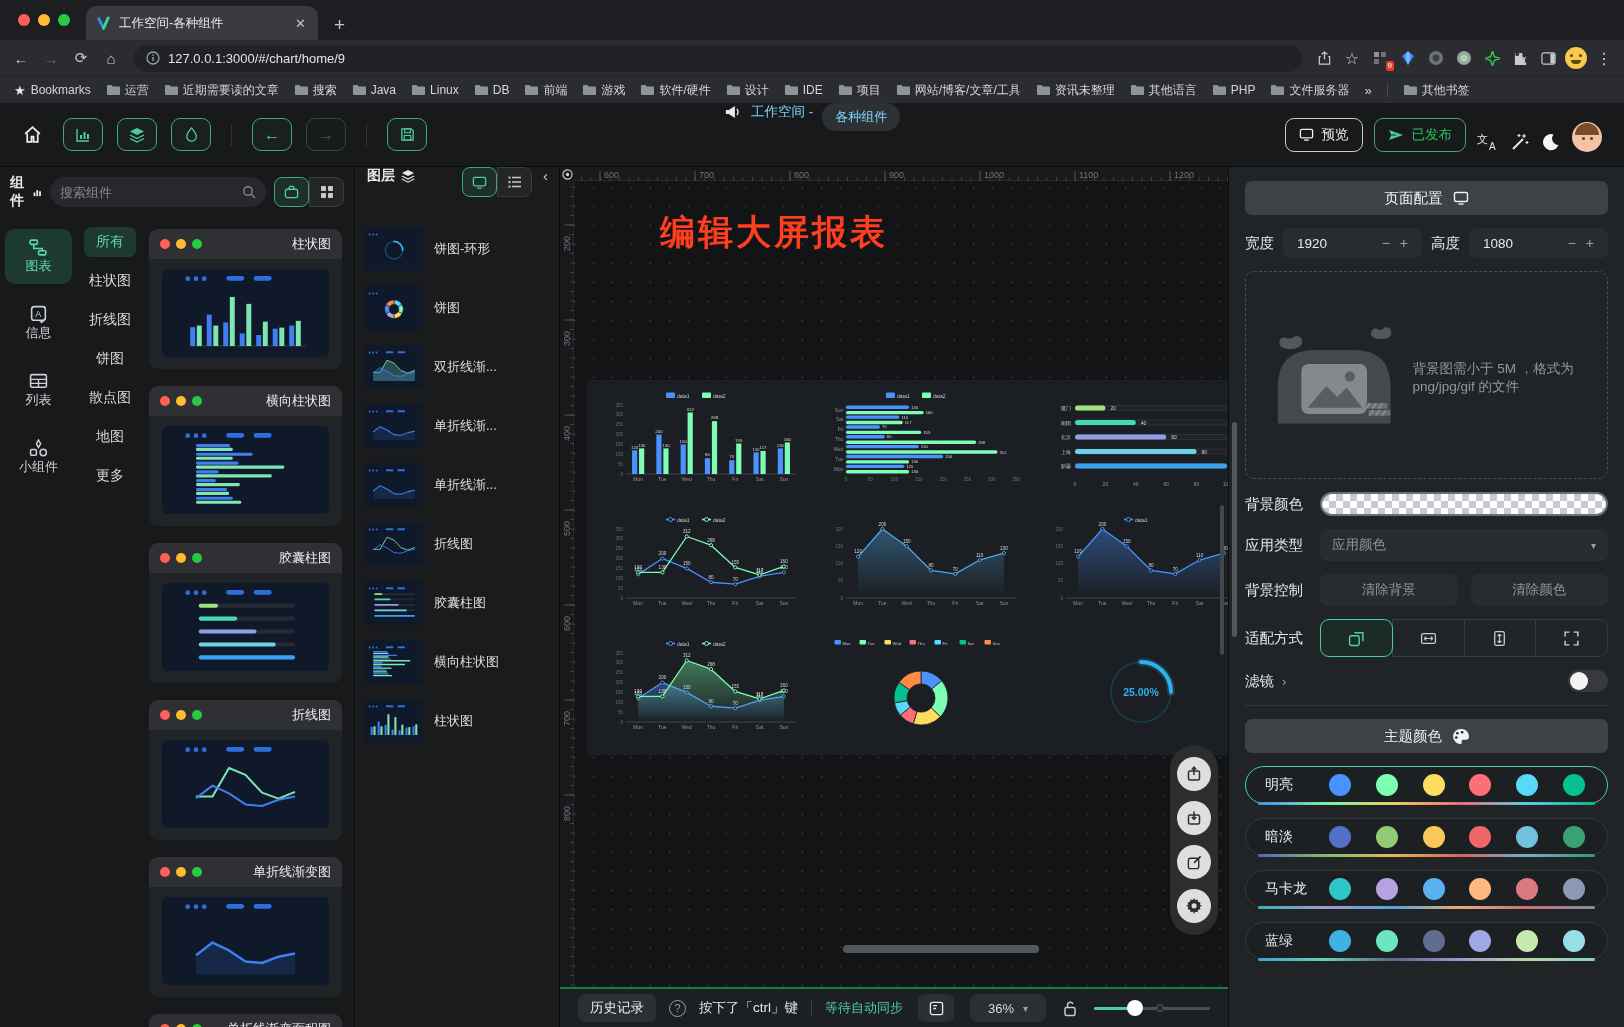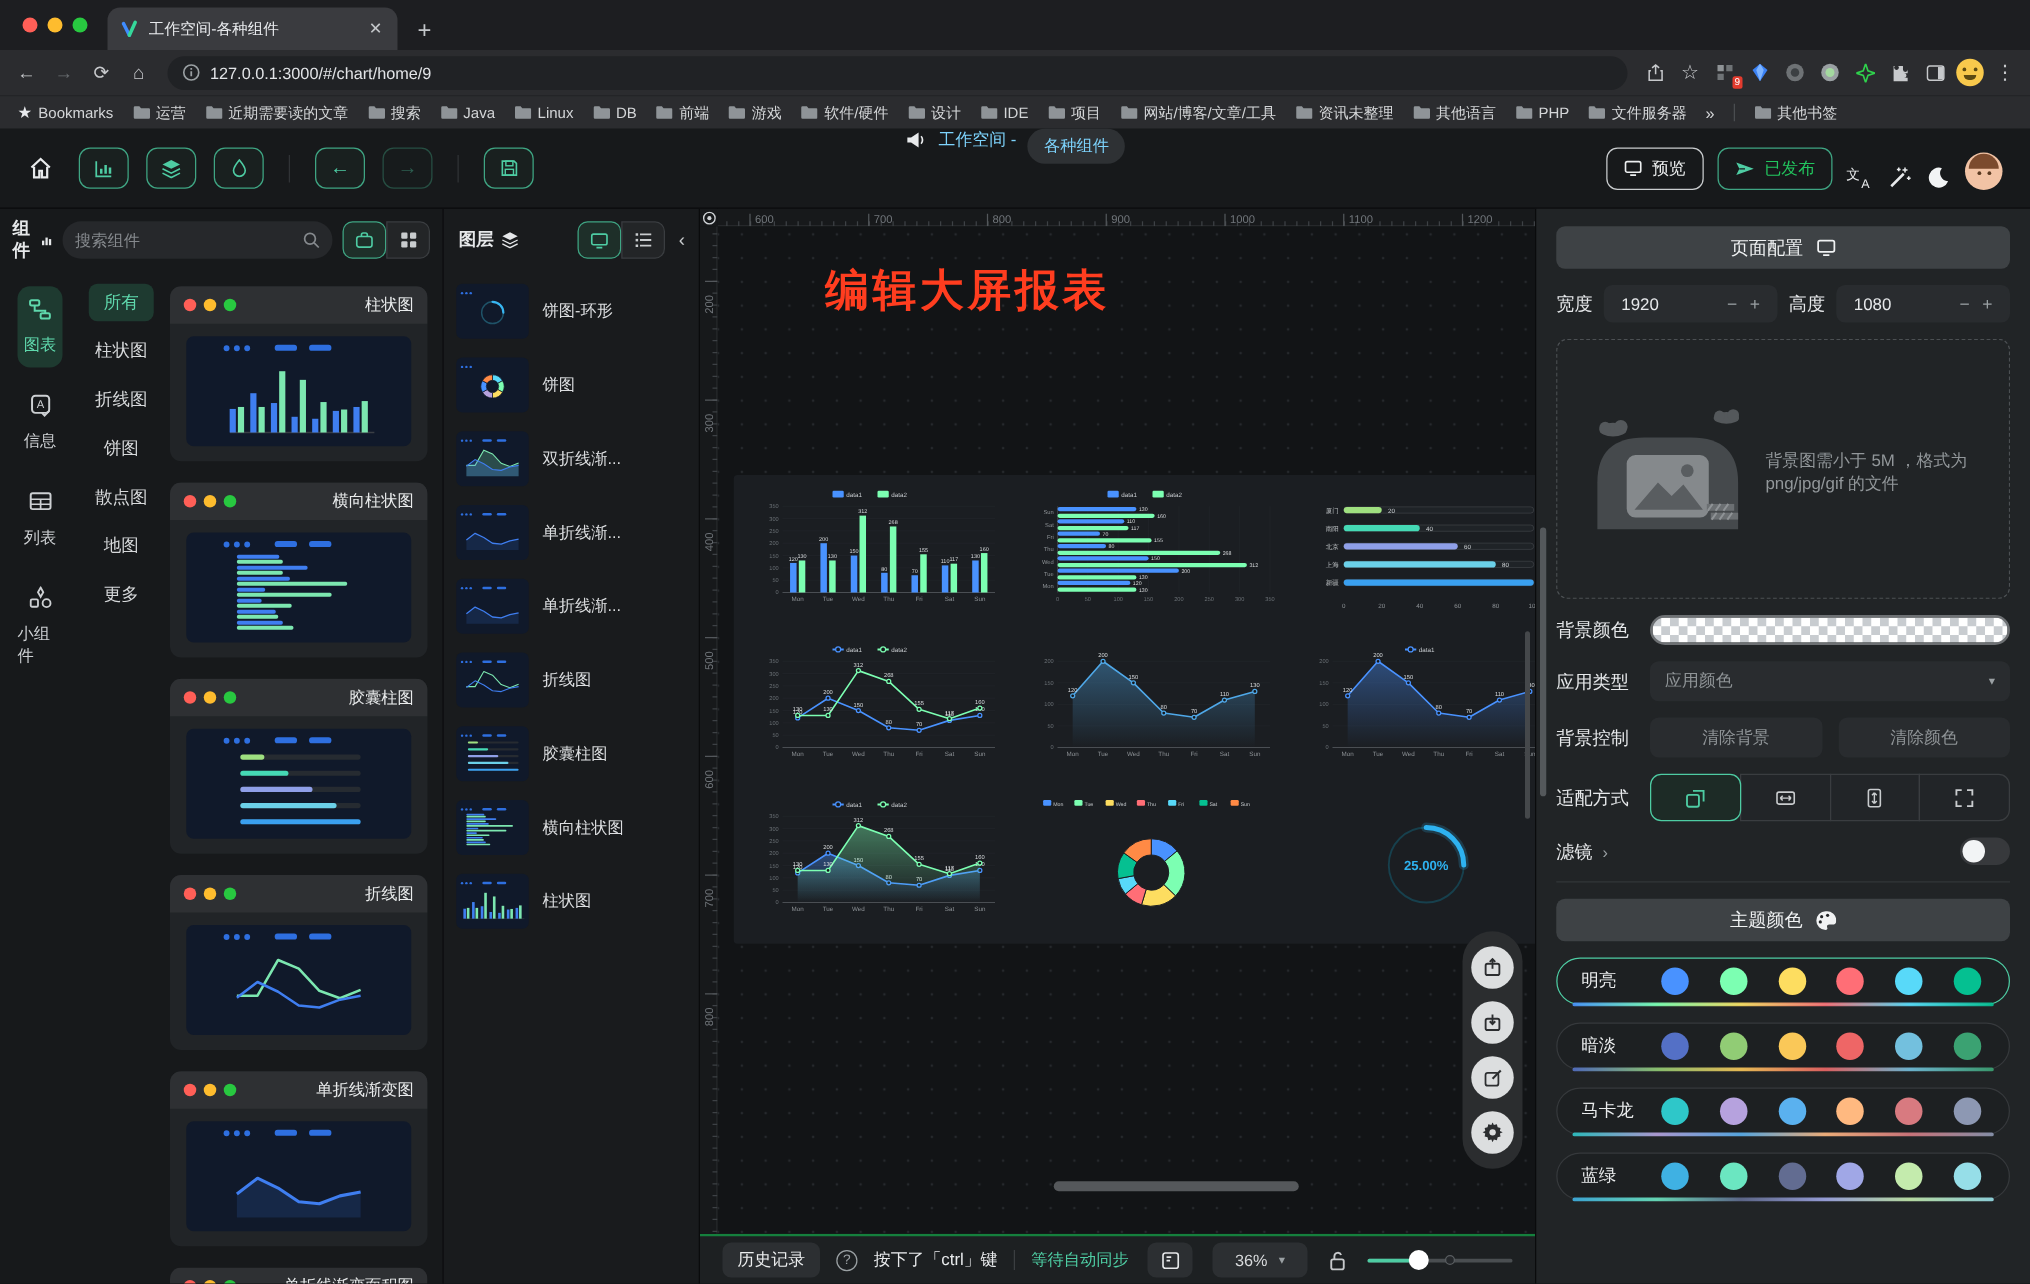--- a/index.html
+++ b/index.html
@@ -58,36 +58,36 @@
   .search{flex:1;height:30px;background:#26282b;border-radius:15px;display:flex;align-items:center;padding:0 10px;gap:6px}
   .search input{flex:1;min-width:0;background:transparent;border:0;outline:0;color:#cfd2d4;font-size:13px;font-family:inherit}
   .search input::placeholder{color:#85898d}
   .vtg{display:flex;border-radius:8px;overflow:visible}
   .vt-btn{width:35px;height:30px;display:flex;align-items:center;justify-content:center;color:#c9ccce;border:1px solid #3a3d40;background:#232527}
   .vt-btn:first-child{border-radius:8px 0 0 8px}
   .vt-btn:last-child{border-radius:0 8px 8px 0}
   .vt-btn.active{border:1px solid #3fa583;color:#4ecca3;background:#1e2f29;border-radius:8px}
   .comp-body{flex:1;display:flex;overflow:hidden}
   .cat-rail{flex:0 0 64px;padding:12px 5px;display:flex;flex-direction:column;gap:12px;align-items:center}
-  .cat-item{width:36px;padding:9px 0;border-radius:10px;display:flex;flex-direction:column;align-items:center;gap:10px;font-size:13px;color:#cdd0d3}
+  .cat-item{width:67px;padding:9px 0;border-radius:10px;display:flex;flex-direction:column;align-items:center;gap:0;font-size:13px;color:#cdd0d3}
   .cat-item.active{background:#1e3a30;color:#5fd8ac}
   .filter-col{flex:0 0 66px;padding:16px 2px;display:flex;flex-direction:column;gap:21px;align-items:center;font-size:14px;color:#d6d8da}
   .filter-item.active{background:#1e3a30;color:#5fd8ac;padding:6px 12px;border-radius:7px;margin:-6px 0}
   .cards-col{flex:1;padding:12px 12px 0 6px;display:flex;flex-direction:column;gap:17px;overflow:hidden}
   .card{border-radius:9px;overflow:hidden;background:#212427;flex:0 0 auto}
   .card-head{height:30px;background:#2e3033;display:flex;align-items:center;gap:6px;padding:0 11px}
   .dot10{width:10px;height:10px;border-radius:50%}
   .card-title{margin-left:auto;font-size:13px;color:#e9ebec}
   .card-body{padding:10px 13px 12px}
   .thumb{background:#10192a;border-radius:6px;height:88px;overflow:hidden}
   .thumb svg{width:100%;height:100%}
 
   
   .layers-panel{flex:0 0 205px;background:#191b1d;border-right:1px solid #0a0b0c;display:flex;flex-direction:column}
-  .layers-head{height:50px;display:flex;align-items:center;gap:8px;padding:0 8px 0 12px;flex:0 0 auto}
+  .layers-head{height:50px;display:flex;align-items:flex-start;gap:8px;padding:0 8px 0 12px;flex:0 0 auto}
   .layers-title{font-size:14px;font-weight:bold;display:flex;align-items:center;gap:6px}
   .layers-head .vtg{margin-left:auto}
   .collapse{color:#c9ccce;padding:0 3px;font-size:15px}
   .layers-list{flex:1;padding:10px 10px;display:flex;flex-direction:column;gap:15px;overflow:hidden}
   .layer-item{display:flex;align-items:center;gap:11px}
   .layer-thumb{flex:0 0 58px;height:44px;background:#10192a;border-radius:5px;overflow:hidden}
   .layer-thumb svg{width:100%;height:100%}
   .layer-label{font-size:13px;color:#dcdee0;white-space:nowrap}
 
   

